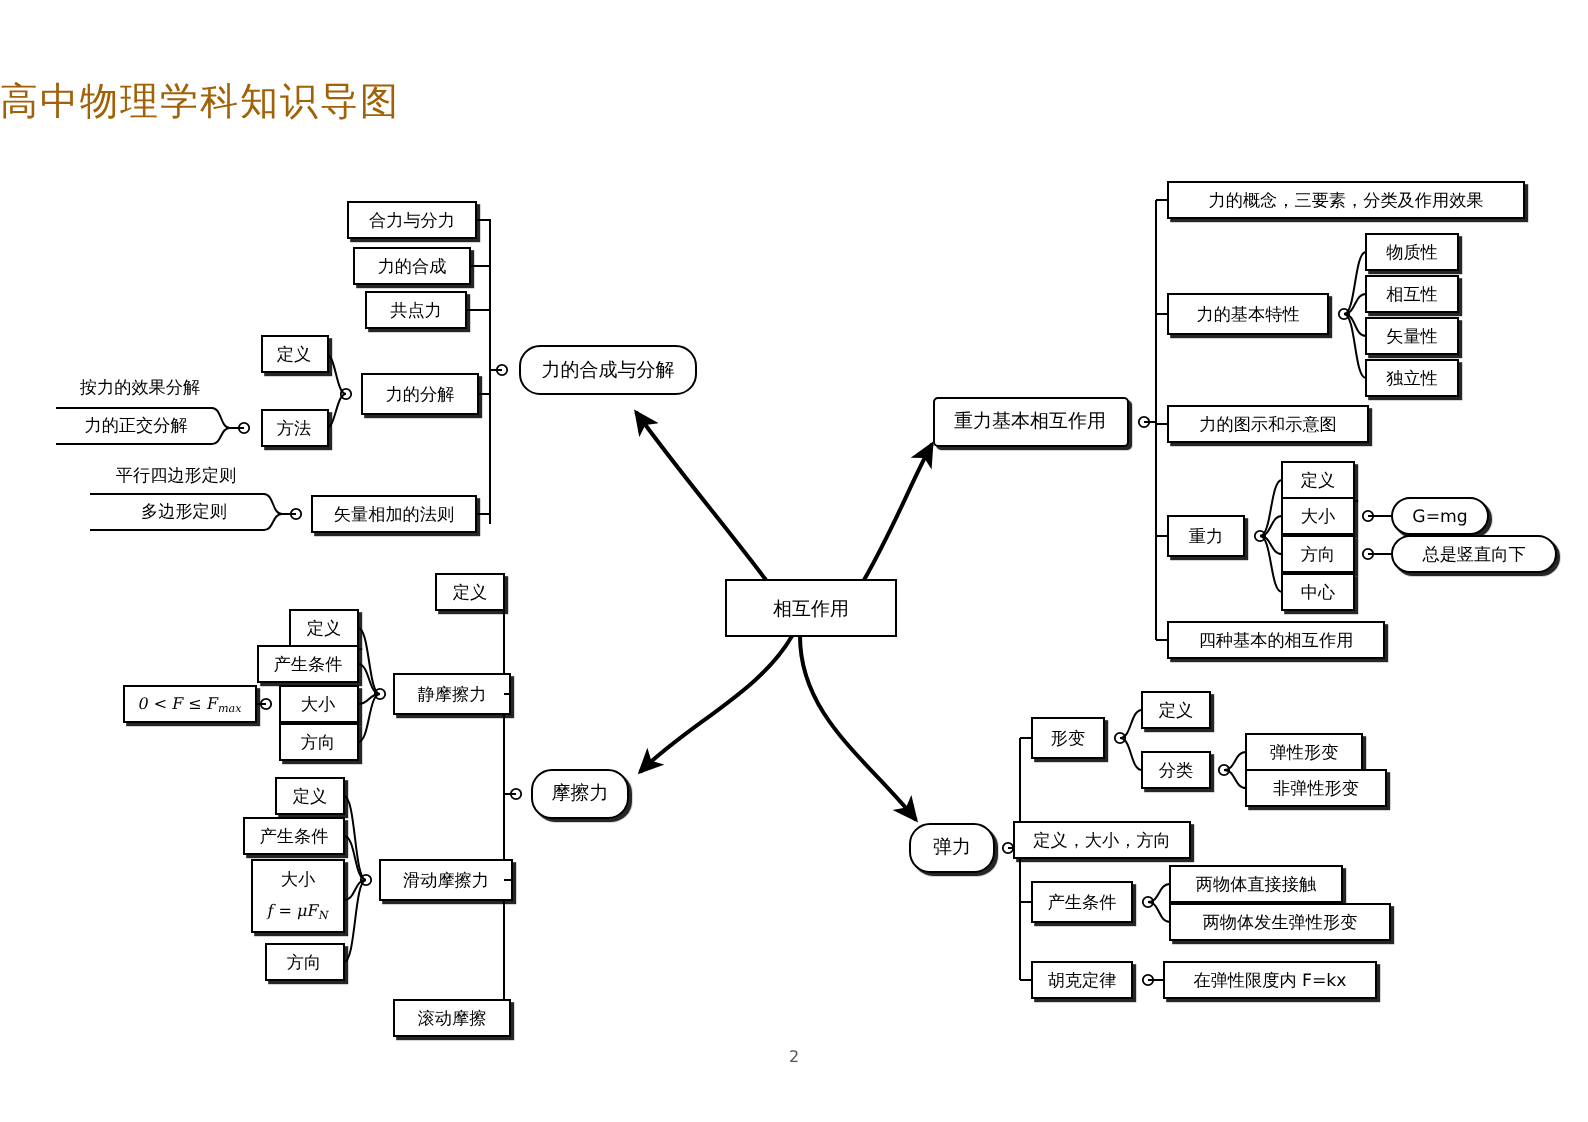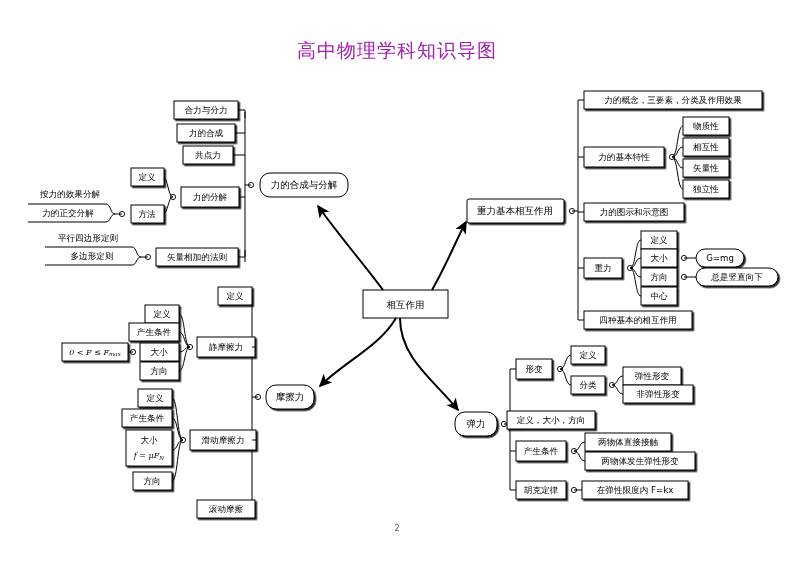--- a/index.html
+++ b/index.html
@@ -3,23 +3,23 @@
 <meta charset="utf-8">
 <style>
   html,body{margin:0;padding:0;background:#ffffff;}
   body{
     width:794px;height:561px;position:relative;overflow:hidden;
     font-family:"DejaVu Sans","Liberation Sans",sans-serif;
     color:#000;
   }
   #doc{position:absolute;inset:0;}
   #title{
-    position:absolute;left:0;top:38px;width:794px;text-align:center;
+    position:absolute;left:0;top:38px;width:794px;
     font-size:19px;letter-spacing:1px;font-family:"DejaVu Serif","Liberation Serif",serif;
-    color:#a21caf;
+    color:#a16207;
   }
   #pageno{
     position:absolute;left:0;top:524px;width:794px;text-align:center;
     font-size:8px;color:#555;
   }
   svg#map{position:absolute;left:0;top:0;width:794px;height:561px;}
   .nodeText{
     font-family:"DejaVu Sans","Liberation Sans",sans-serif;
     font-size:9.5px;
     fill:#000;

